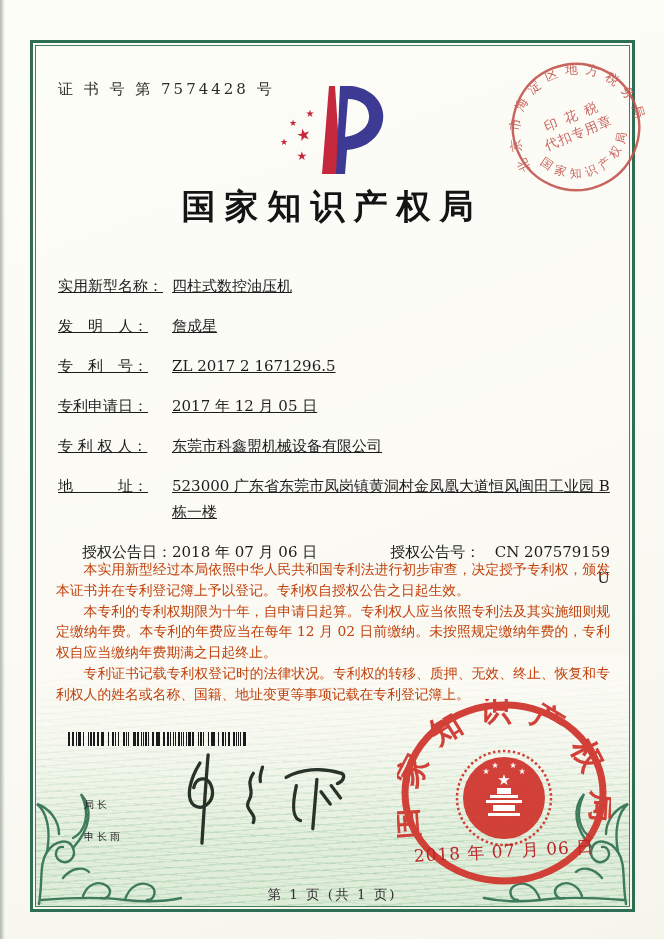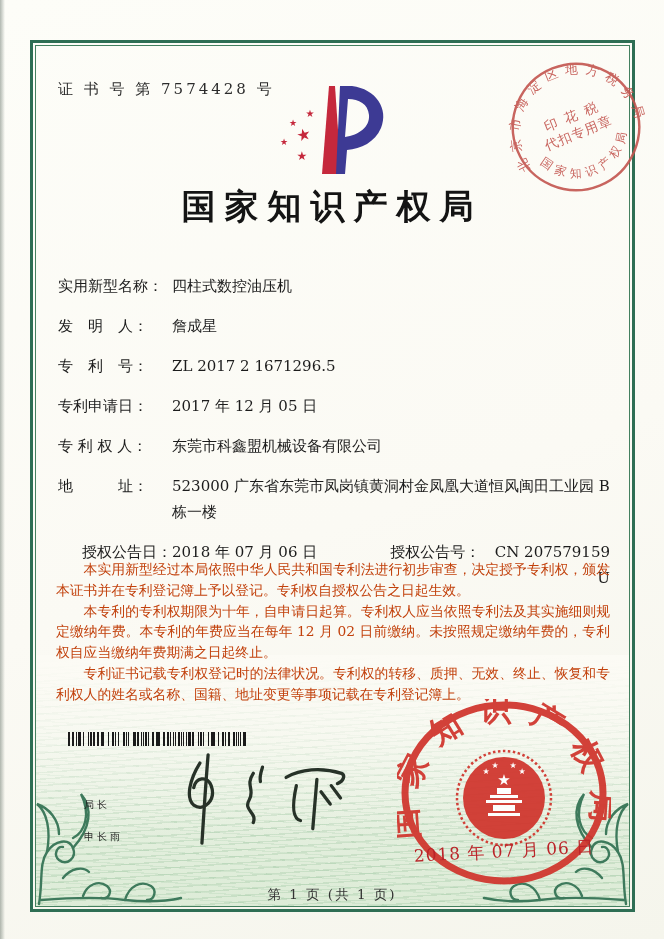--- a/index.html
+++ b/index.html
@@ -24,21 +24,21 @@
   .frame-inner{position:absolute;inset:2px;border:1px solid #44805f;}
 
   .cert-no{position:absolute;left:58px;top:80px;font-size:15px;letter-spacing:3px;color:#2b2b2b;}
   .logo{position:absolute;left:272px;top:82px;width:120px;height:98px;}
   .tax-stamp{position:absolute;left:502px;top:50px;width:148px;height:154px;
     transform:rotate(-22deg);opacity:.9;}
   .title{position:absolute;left:0;right:0;top:184px;text-align:center;
     font-size:34px;font-weight:bold;letter-spacing:9px;color:#141414;}
 
   .fields{position:absolute;left:58px;top:273px;width:552px;font-size:15px;color:#1c1c1c;}
-  .row{display:flex;align-items:flex-start;margin-bottom:14px;line-height:26px;}
+  .row{display:flex;align-items:flex-start;margin-bottom:14px;line-height:26px;text-decoration:underline;}
   .row .lbl{flex:0 0 114px;}
   .row .val{flex:1;}
   .grant{display:flex;line-height:26px;text-align:right;}
   .grant-left{width:312px;display:flex;}
   .grant-right{display:flex;}
   .grant .lbl{flex:0 0 114px;}
 
   .paras{position:absolute;left:56px;width:554px;top:559px;
     font-size:13.8px;line-height:20.8px;text-align:justify;color:#c2410c;}
   .paras p{margin:0;text-indent:2em;}

